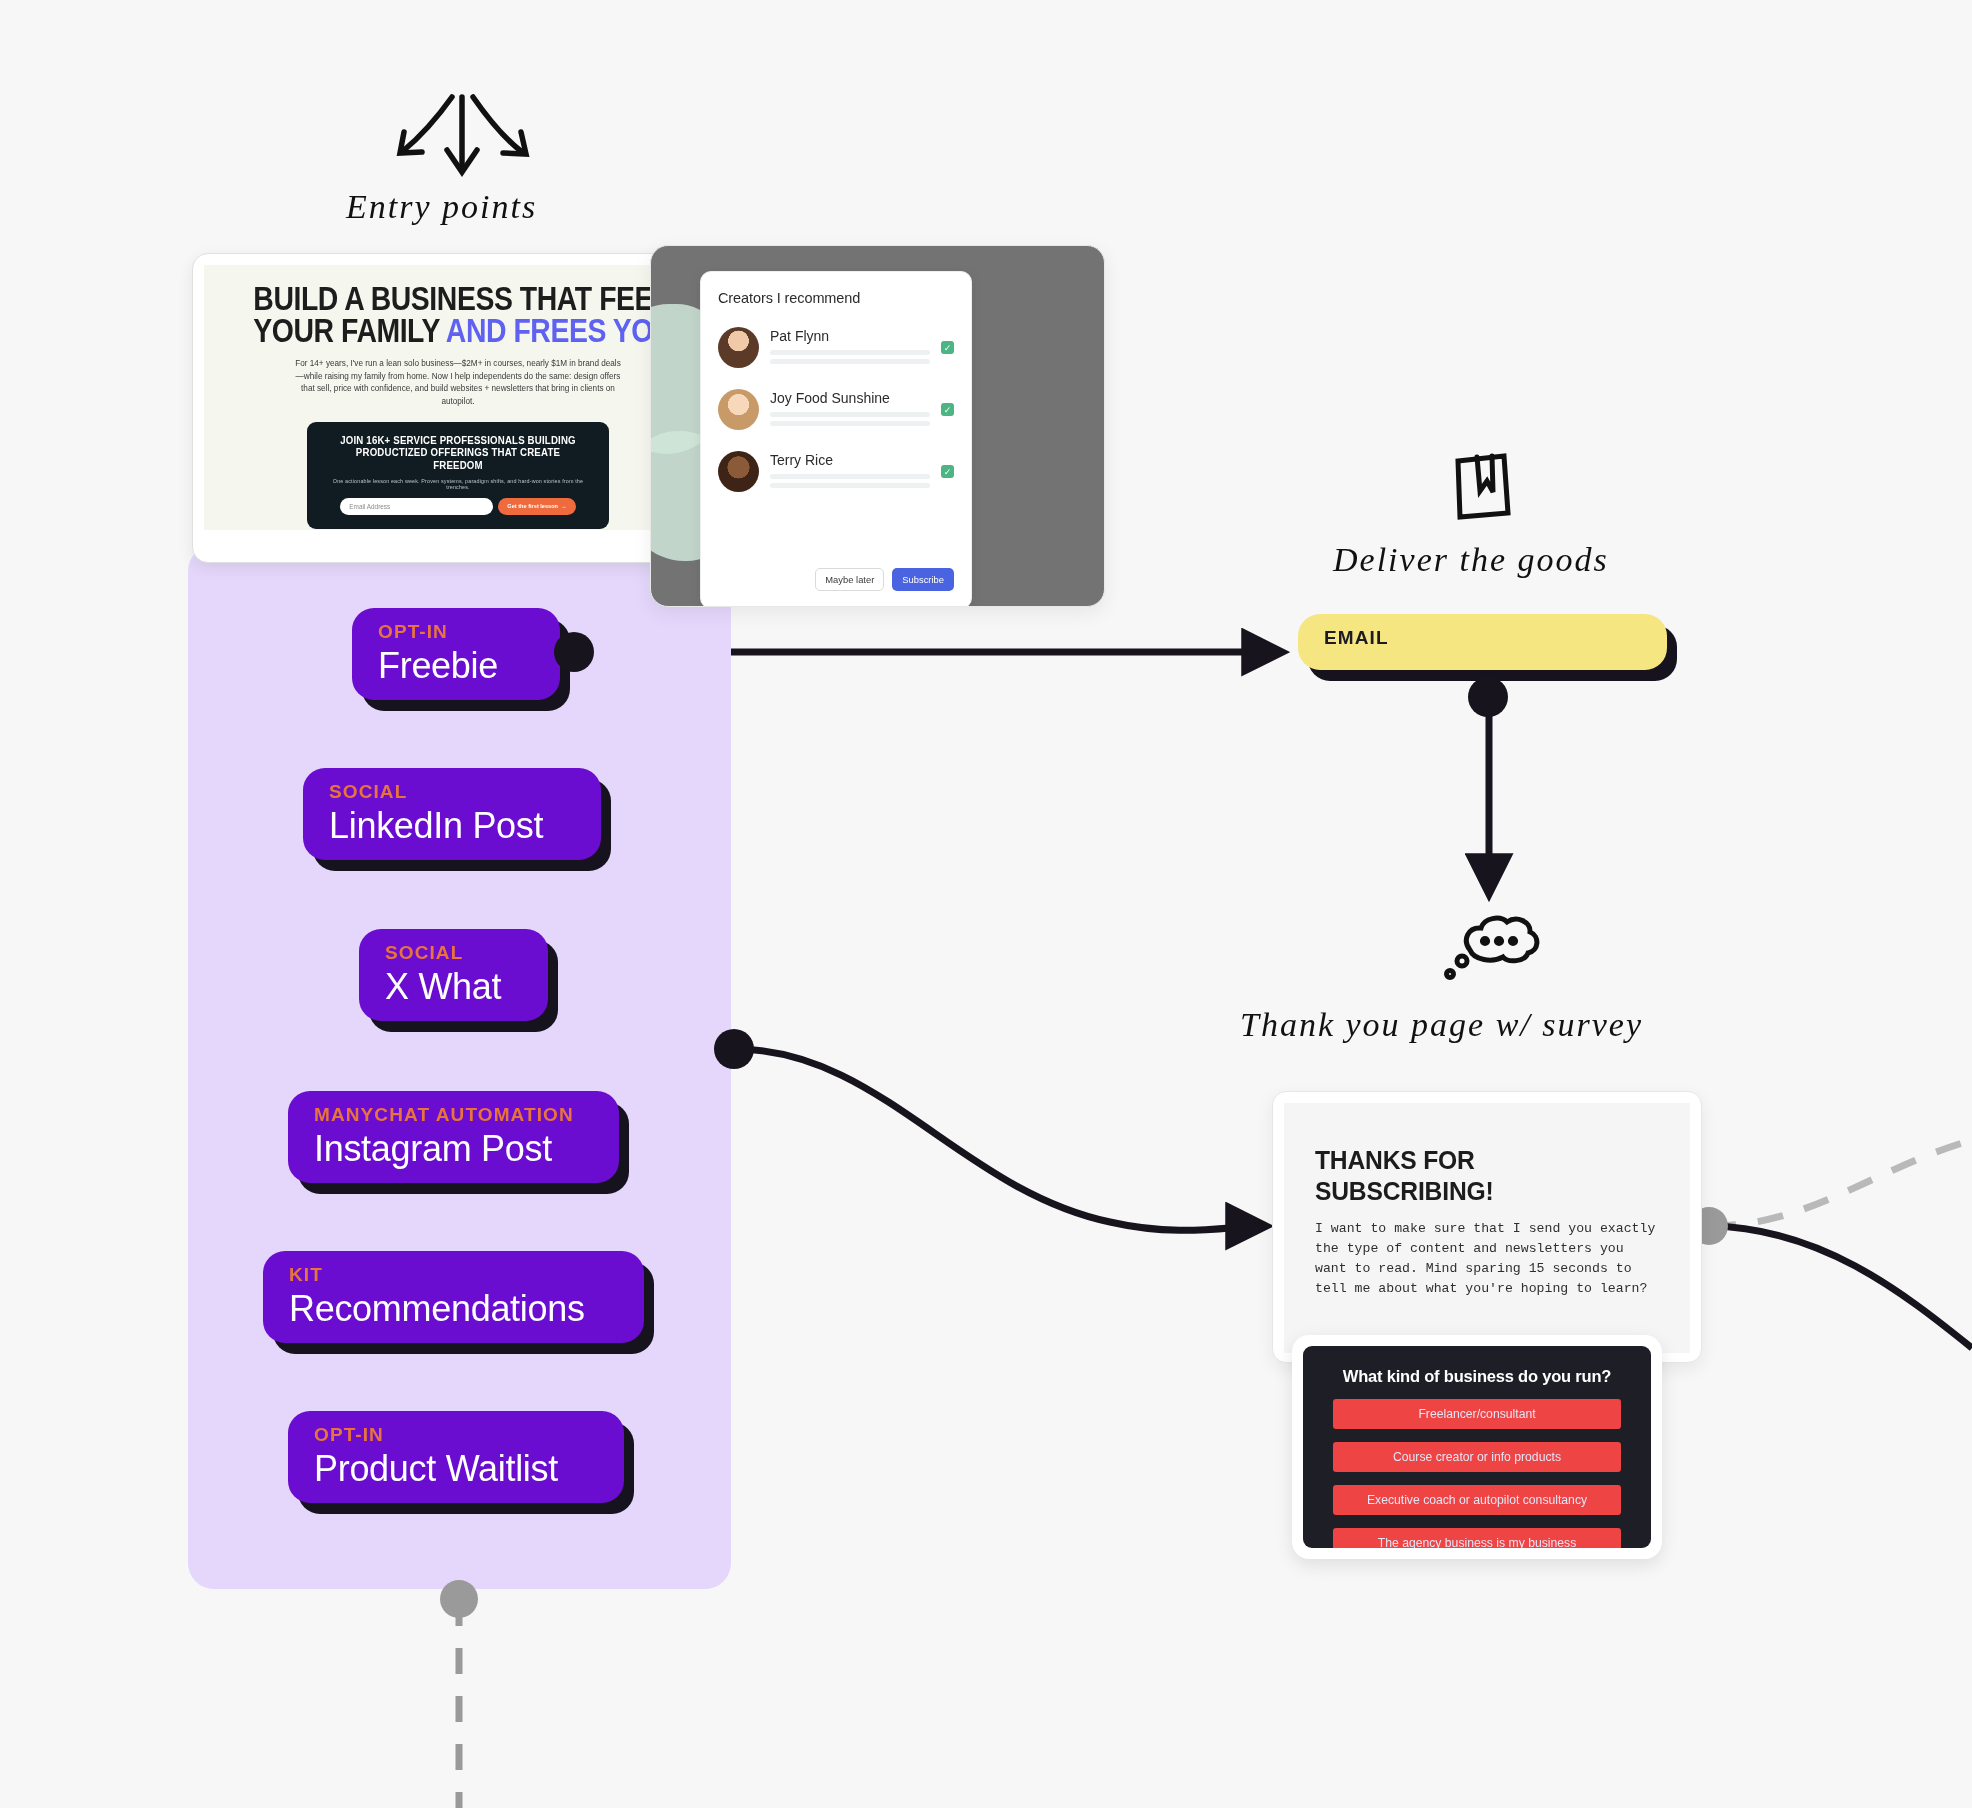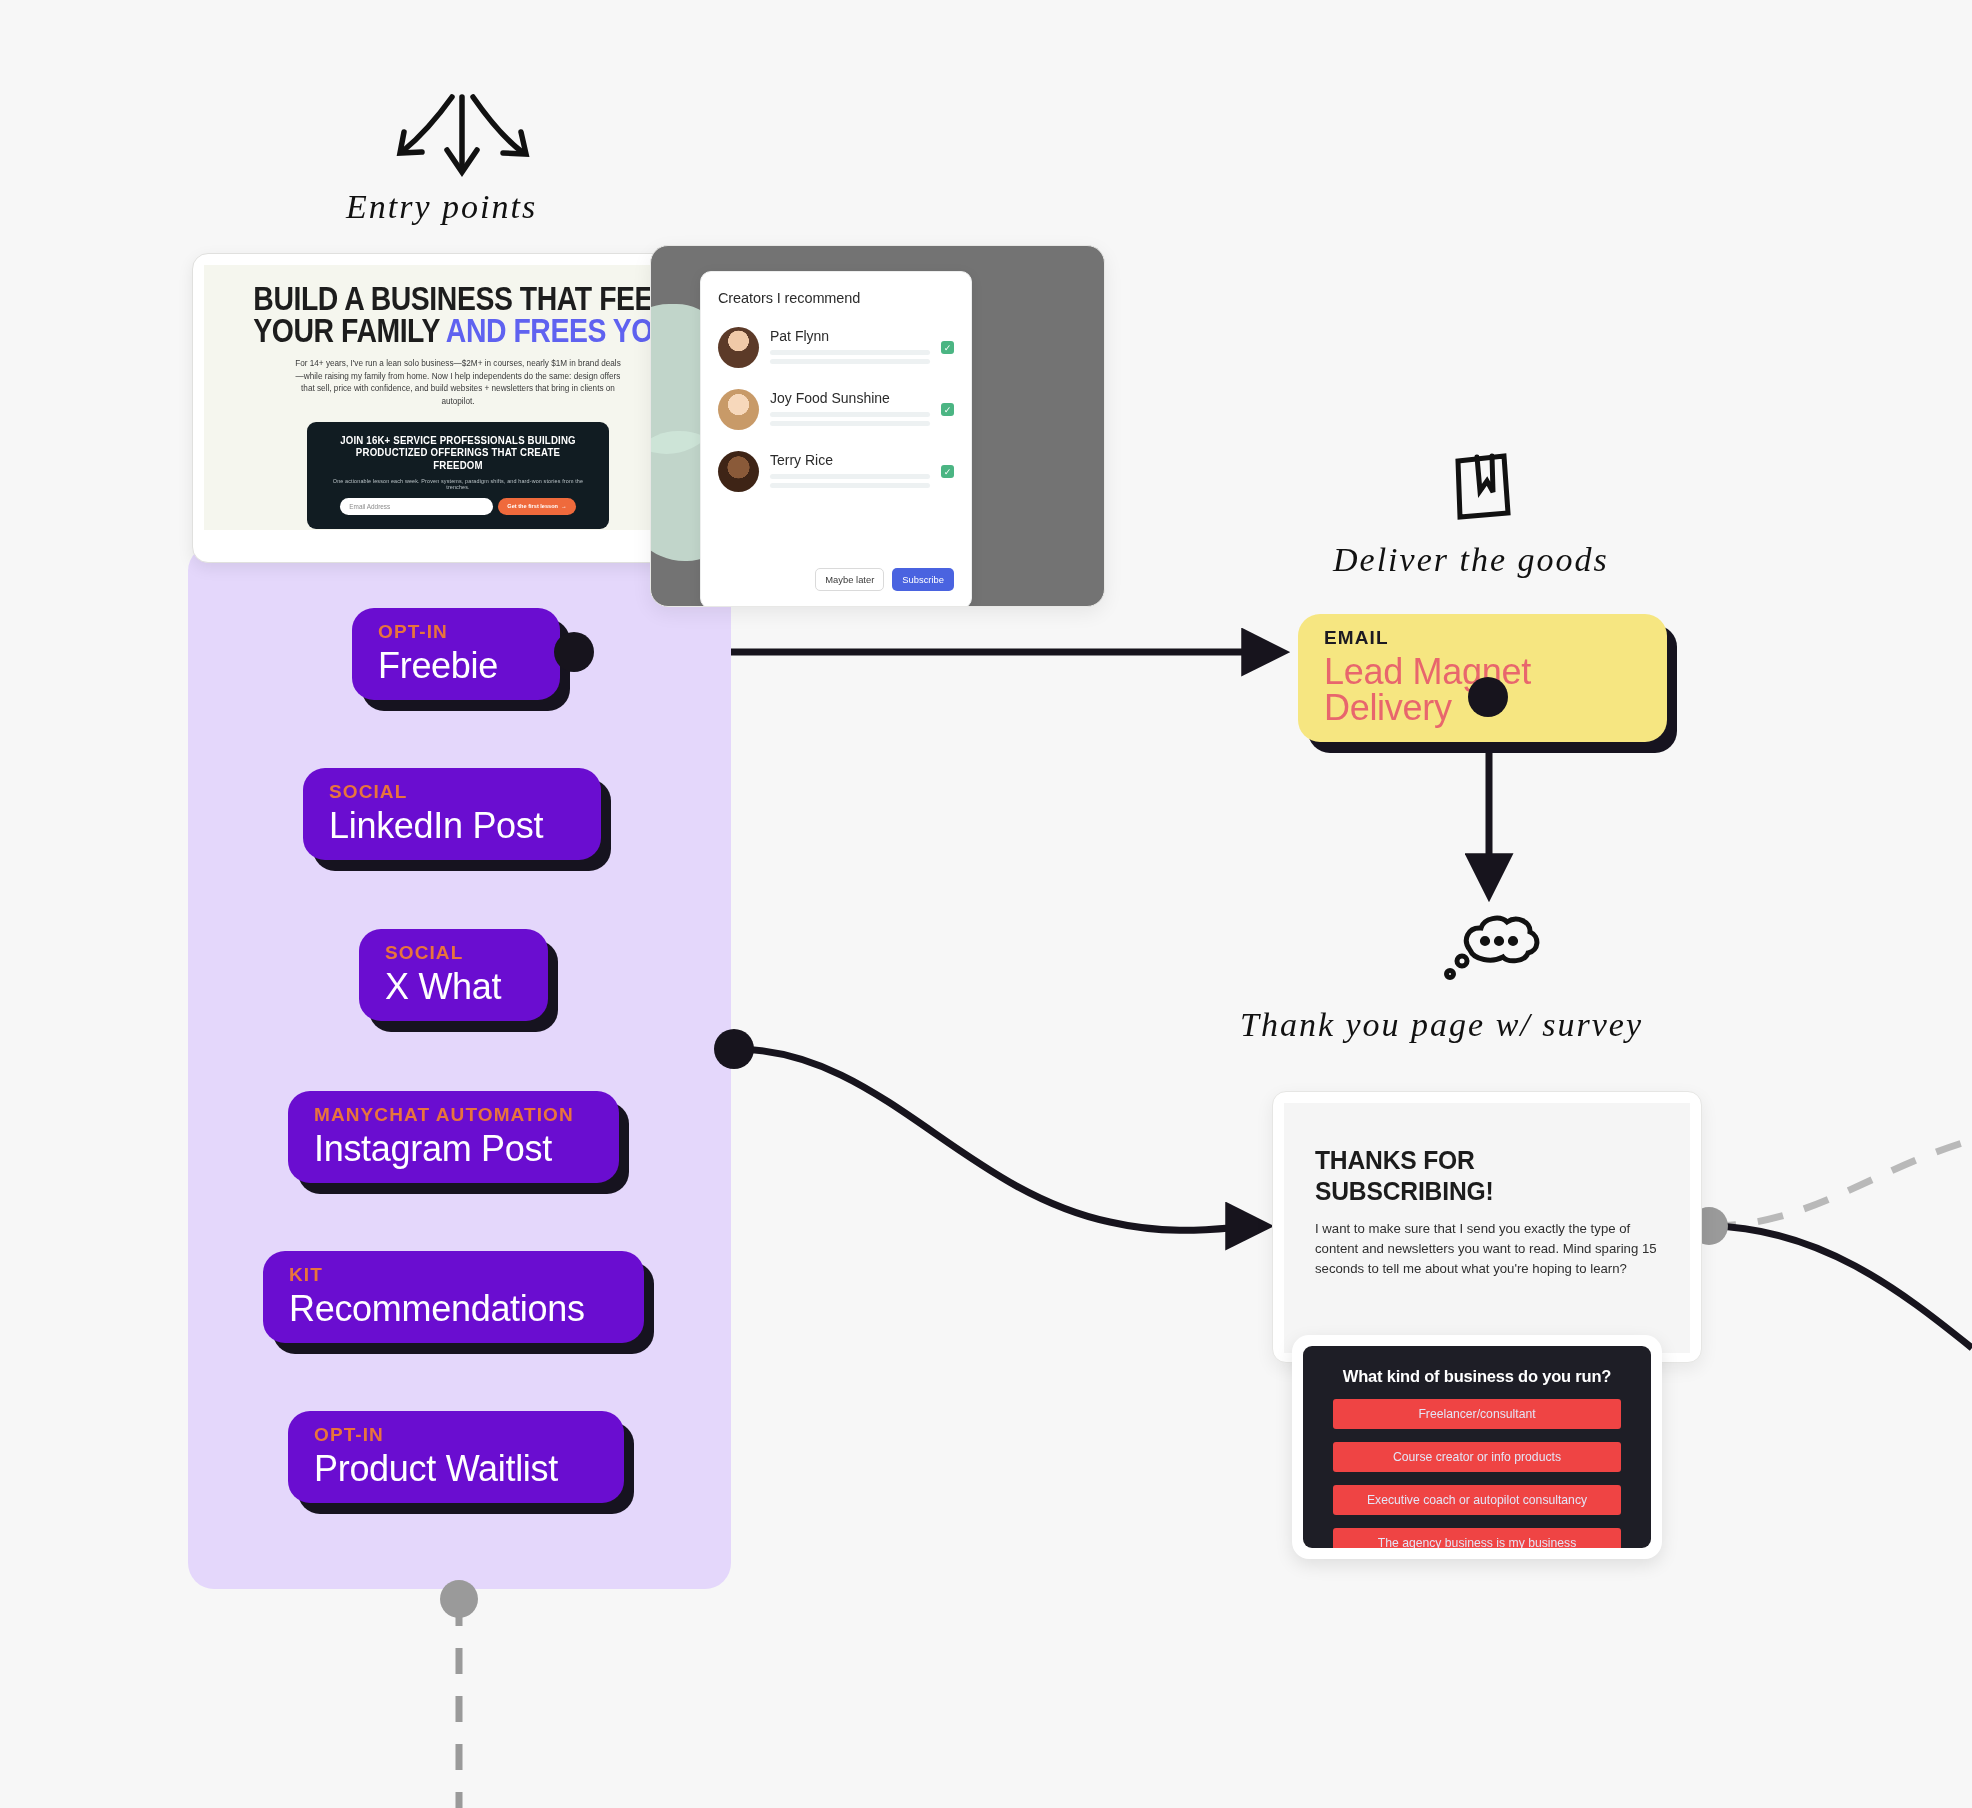--- a/index.html
+++ b/index.html
@@ -213,21 +213,21 @@
     border:1px solid #e6e6e4;
     border-radius:14px;
     box-shadow:0 6px 18px rgba(0,0,0,.07);
   }
   #ty-inner { margin:11px; height:250px; background:#f5f5f5; padding:42px 31px 0 31px; overflow:hidden; }
   #ty-h {
     font-family:"Liberation Sans Narrow","Liberation Sans",sans-serif;
     font-weight:700; font-size:26.5px; letter-spacing:-.2px; color:#1c1c1c;
     transform:scaleX(.93); transform-origin:left;
   }
-  #ty-p { margin-top:12px; font-size:13.2px; line-height:1.52; color:#2f2f2f; }
+  #ty-p { margin-top:12px; font-size:13.2px; line-height:1.52; color:#2f2f2f;font-family:Liberation Mono, monospace; }
 
   
   #survey {
     position:absolute;
     left:1292px; top:1335px;
     width:370px; height:224px;
     background:#fff;
     border-radius:17px;
     box-shadow:0 6px 18px rgba(0,0,0,.1);
     padding:11px;
@@ -387,21 +387,20 @@
   <div class="title">Recommendations</div>
 </div>
 
 <div class="node purple" style="left:288px; top:1411px; width:336px;">
   <div class="kicker">OPT-IN</div>
   <div class="title">Product Waitlist</div>
 </div>
 
 <div class="node yellow" style="left:1298px; top:614px; width:369px;">
   <div class="kicker">EMAIL</div>
-  <div class="title">Lead Magnet Delivery</div>
 </div>
 
 <div class="dot" style="left:554px; top:632px; width:40px; height:40px;"></div>
 <div class="dot" style="left:1468px; top:677px; width:40px; height:40px;"></div>
 <div class="dot" style="left:714px; top:1029px; width:40px; height:40px;"></div>
 <div class="dot gray" style="left:440px; top:1580px; width:38px; height:38px;"></div>
 <div class="dot gray" style="left:1690px; top:1207px; width:38px; height:38px;"></div>
 
 <div id="ty-card">
   <div id="ty-inner">

